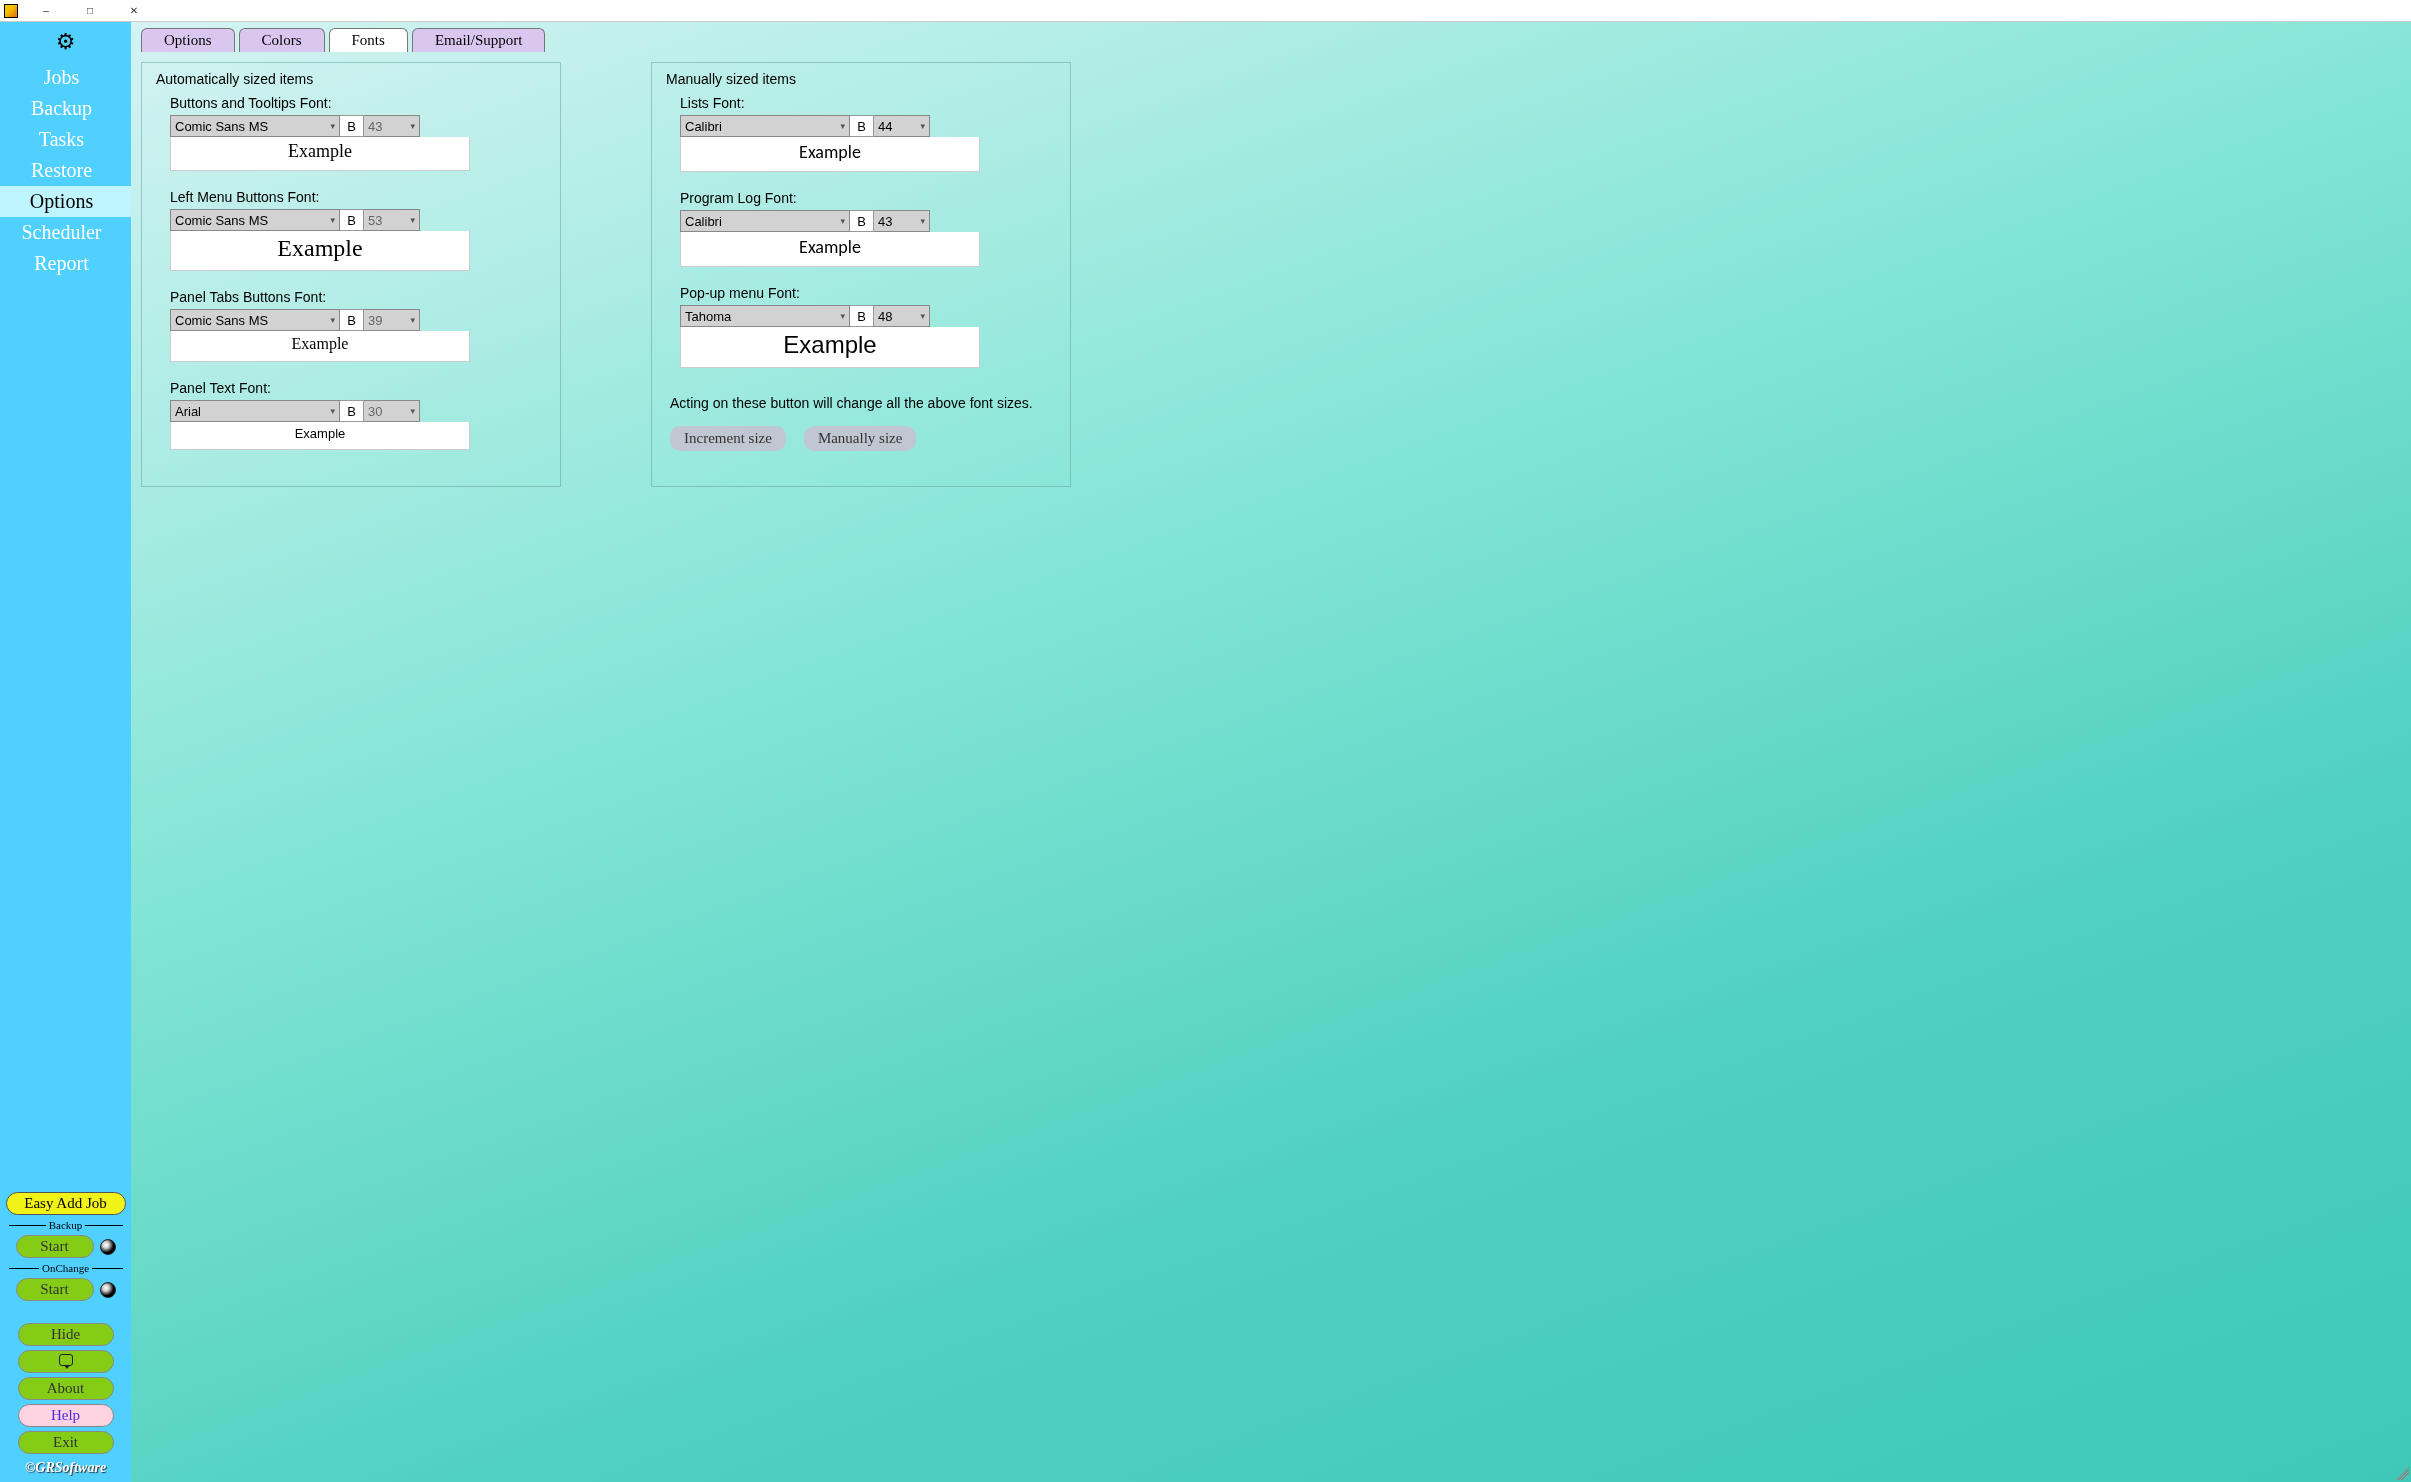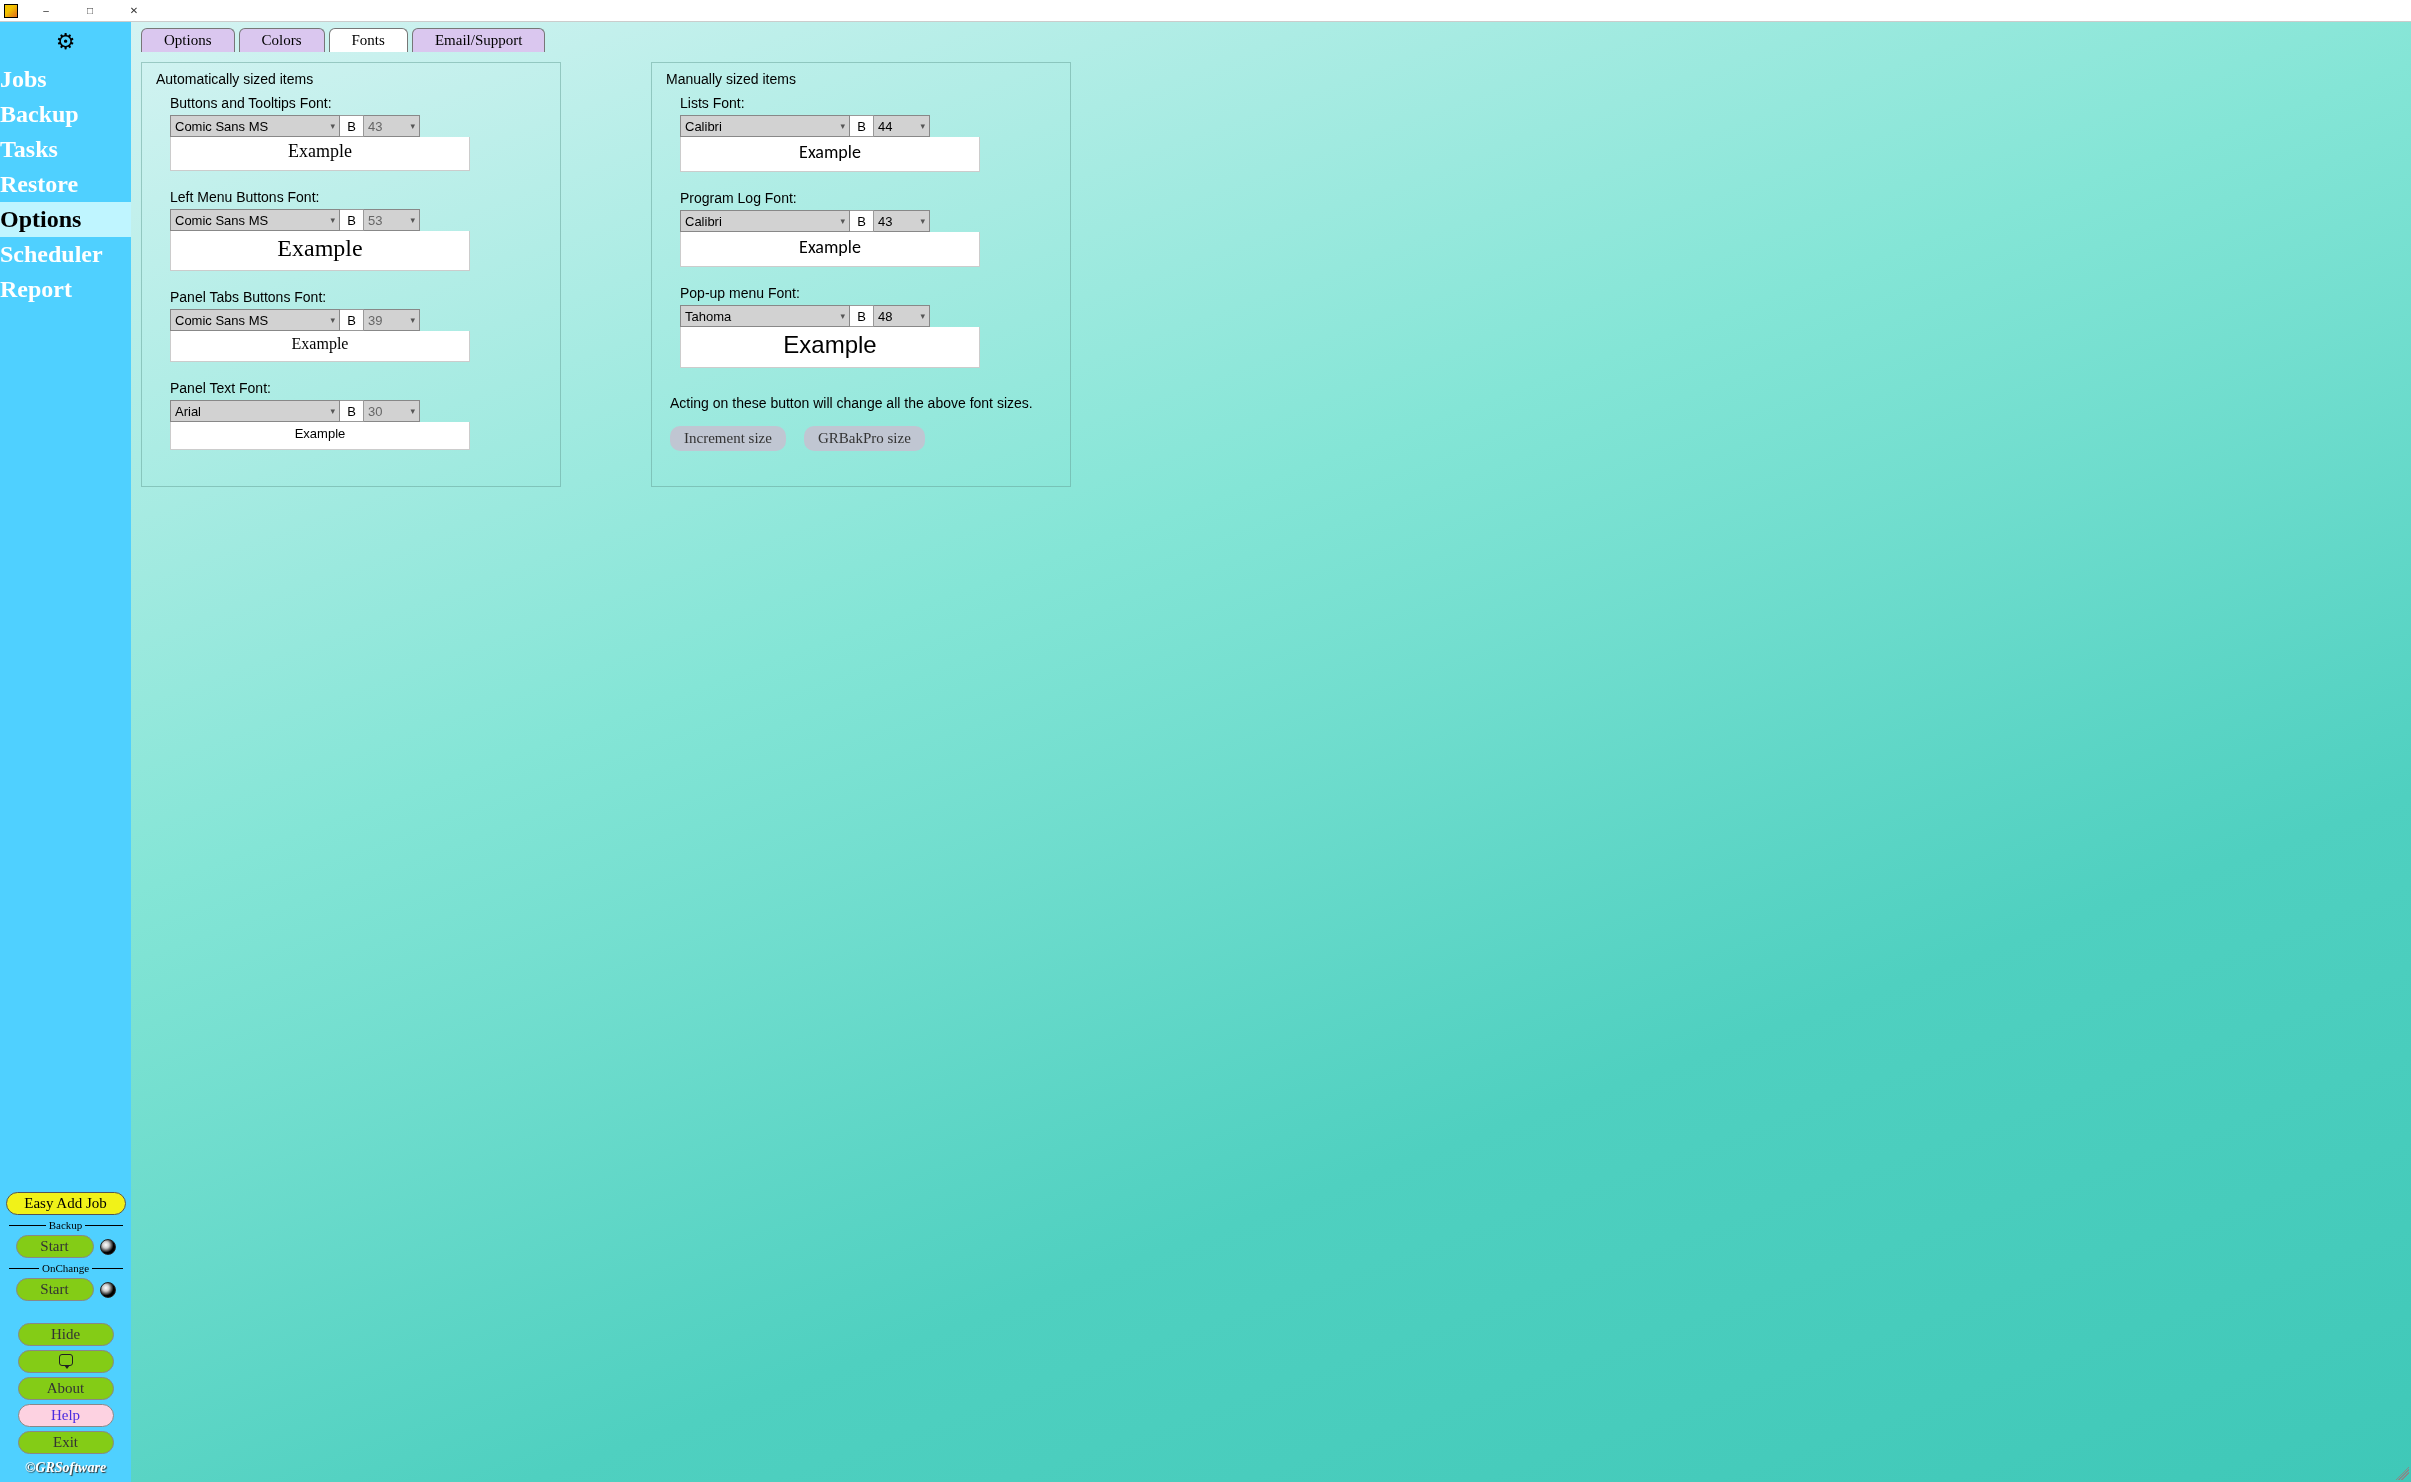--- a/index.html
+++ b/index.html
@@ -63,27 +63,26 @@
     font-size: 22px;
     color:#000;
   }
   .nav {
     display:flex;
     flex-direction:column;
     align-items:flex-end;
   }
   .nav-item {
     width:100%;
-    text-align:left;
+    text-align:center;
     padding: 4px 8px 4px 0;
     font-family: "Comic Sans MS", cursive;
-    font-size: 24px;
+    font-size: 20px;
     color: #fff;
     cursor:pointer;
-    font-weight:bold;
   }
   .nav-item.active {
     background: #bff5ff;
     color:#000;
   }
   .sidebar-bottom {
     position:absolute;
     bottom: 6px;
     left: 0; right:0;
     display:flex;
@@ -484,20 +483,20 @@
                   <span>48</span>
                   <span class="chev">▾</span>
                 </div>
               </div>
               <div class="example ex-tahoma" style="font-size: 24px;">Example</div>
             </div>
           </div>
         <div class="hint">Acting on these button will change all the above font sizes.</div>
         <div class="sizebtns">
           <div class="sizebtn">Increment size</div>
-          <div class="sizebtn">GRBakPro size</div>
+          <div class="sizebtn">Manually size</div>
         </div>
       </div>
     </div>
 
     <div class="resize-grip"></div>
   </div>
 </div>
 
 </body></html>

